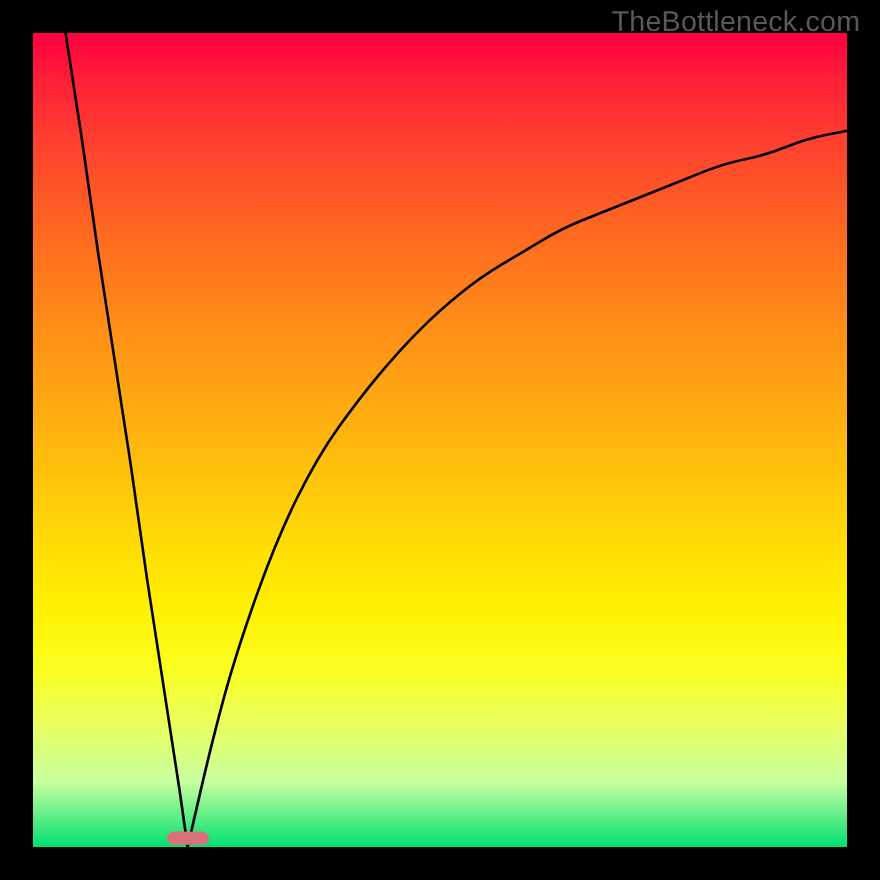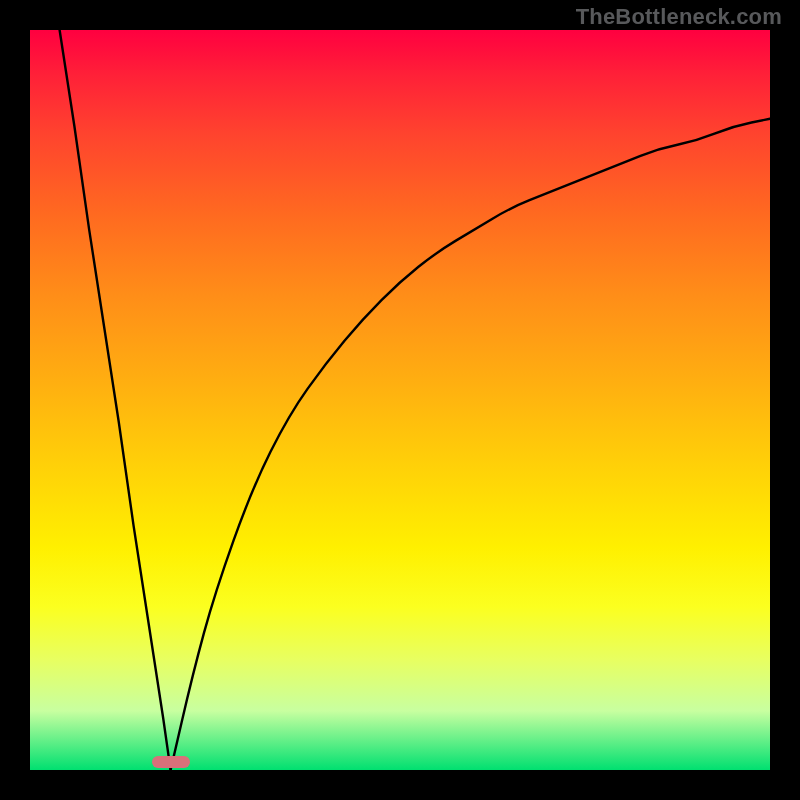--- a/index.html
+++ b/index.html
@@ -32,22 +32,22 @@
       #fff000 70%,
       #fbff20 78%,
       #e8ff60 85%,
       #c8ffa0 92%,
       #00e070 100%
     );
   }
   .watermark {
     position: absolute;
     color: #58595b;
-    font-size: 22px;
-    font-weight: 700;
+    font-size: 26px;
+    font-weight: 400;
     letter-spacing: 0.2px;
     white-space: nowrap;
     text-align: center;
   }
   svg.curves {
     position: absolute;
     top: 0;
     left: 0;
   }
   .marker {

